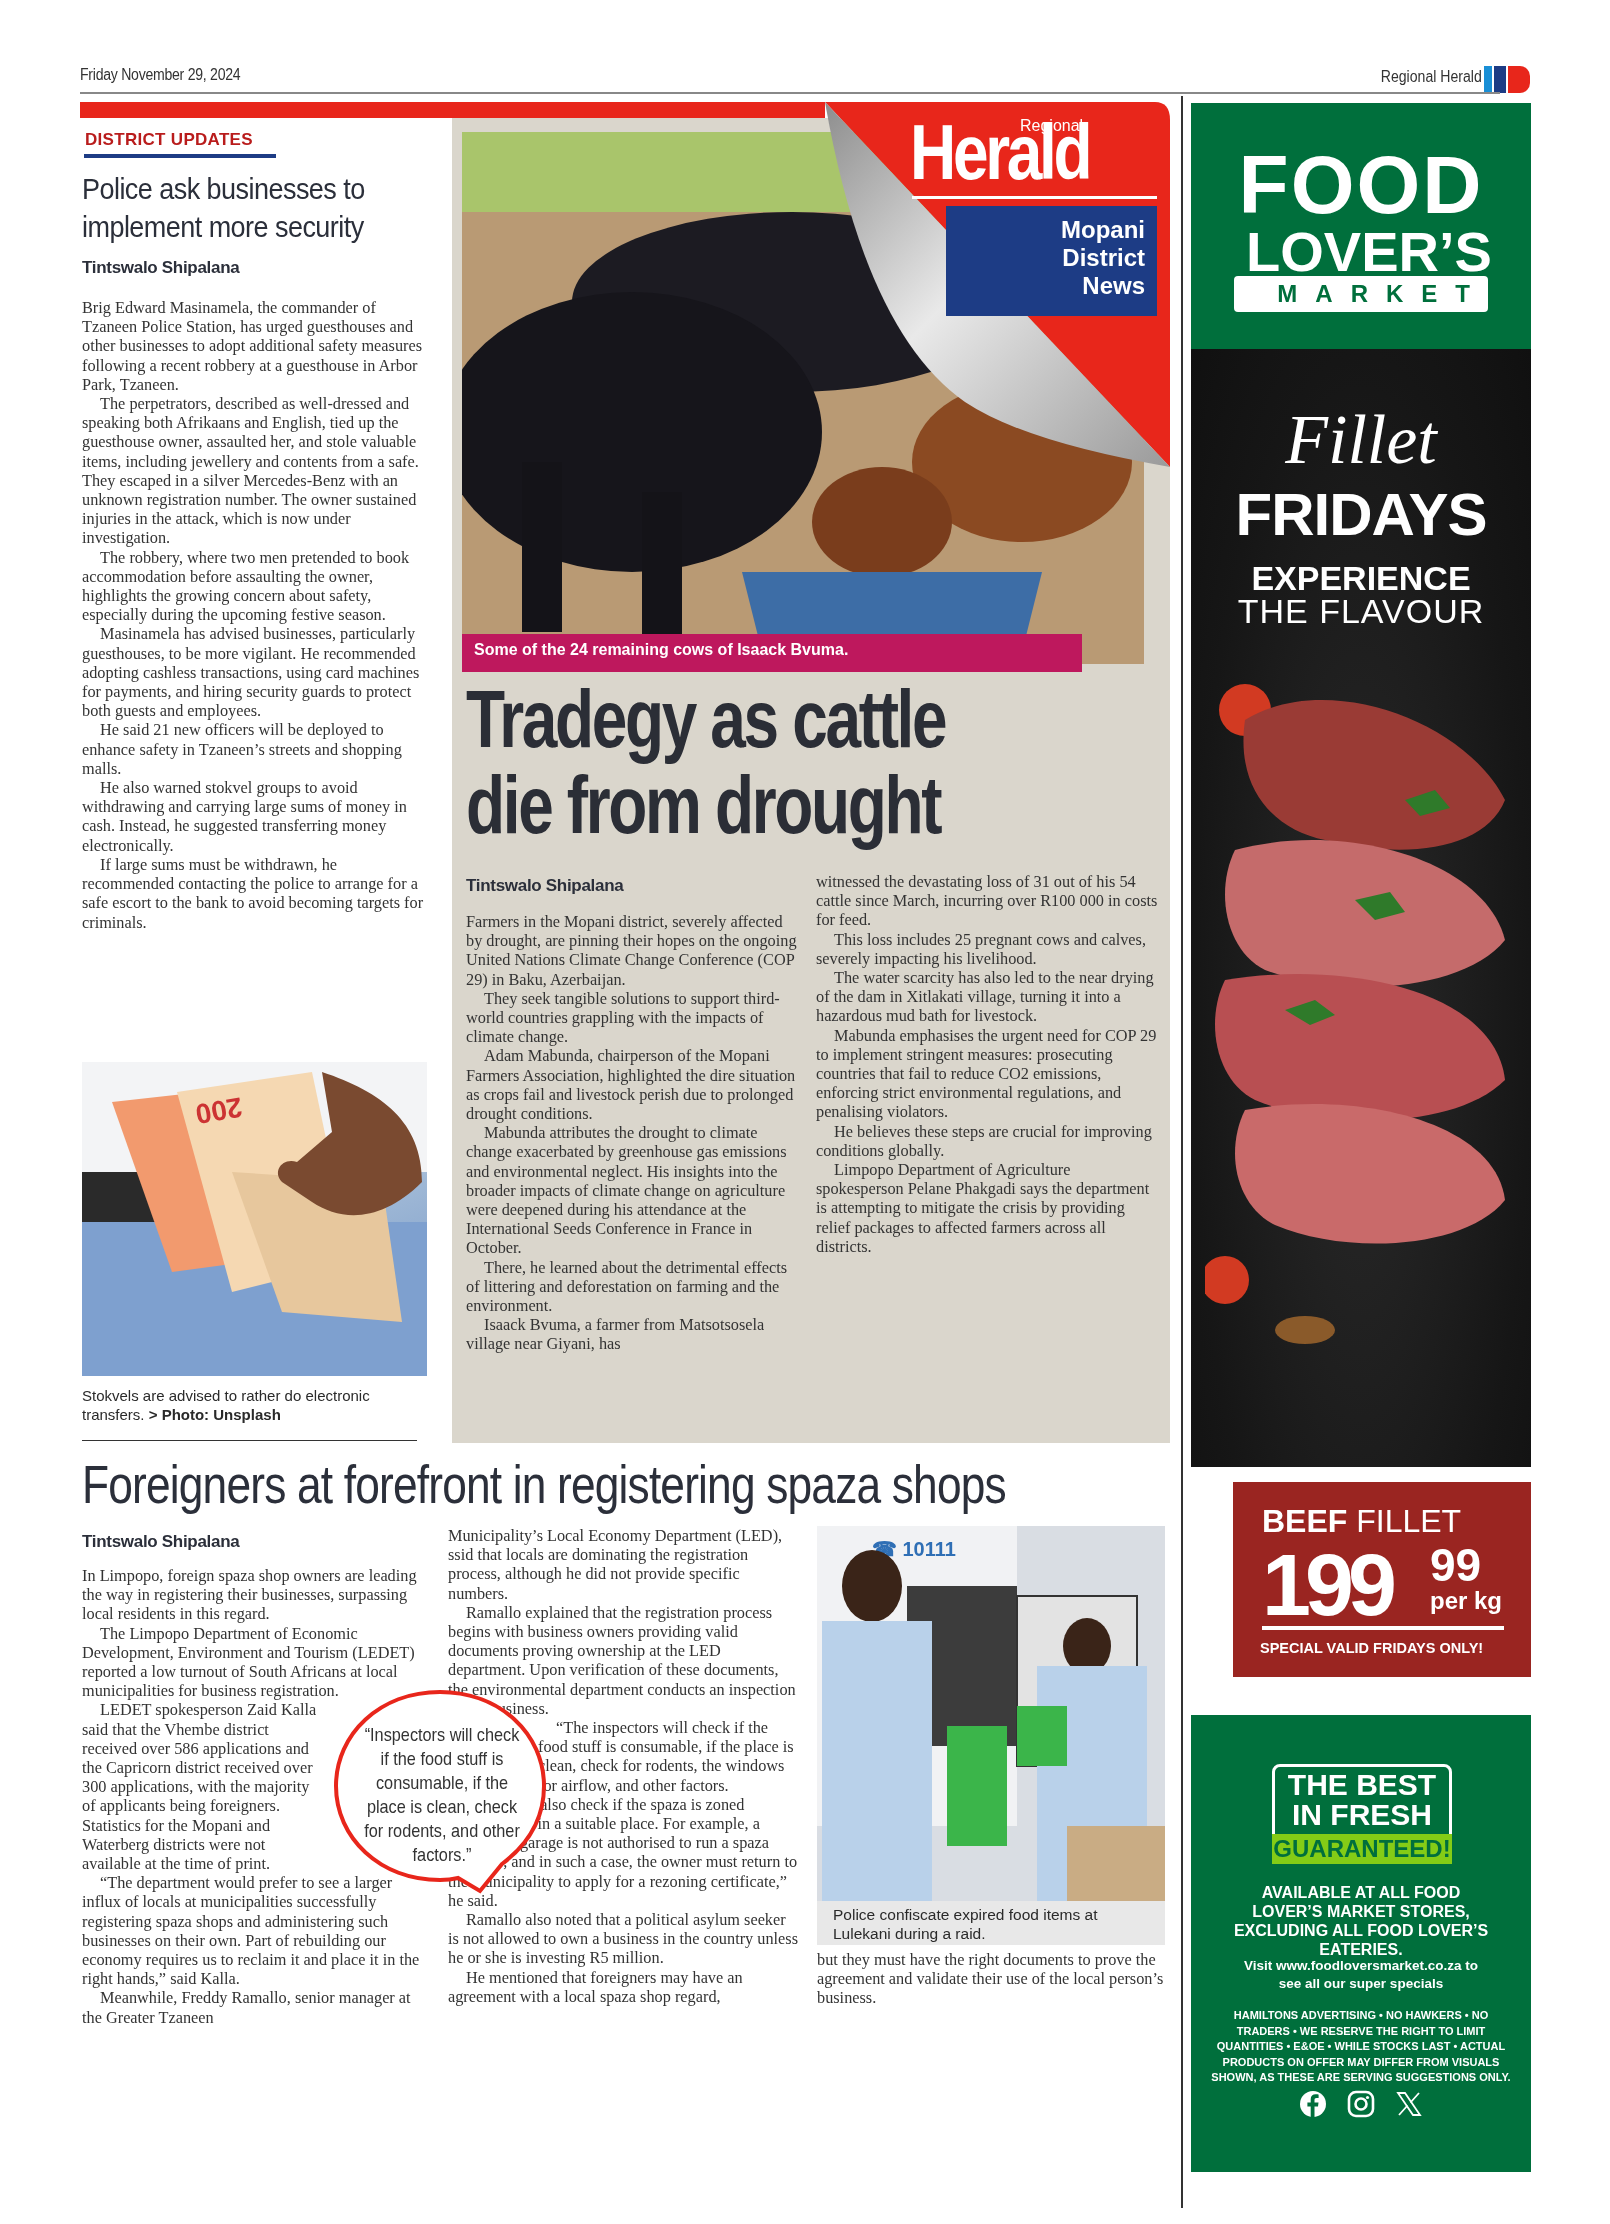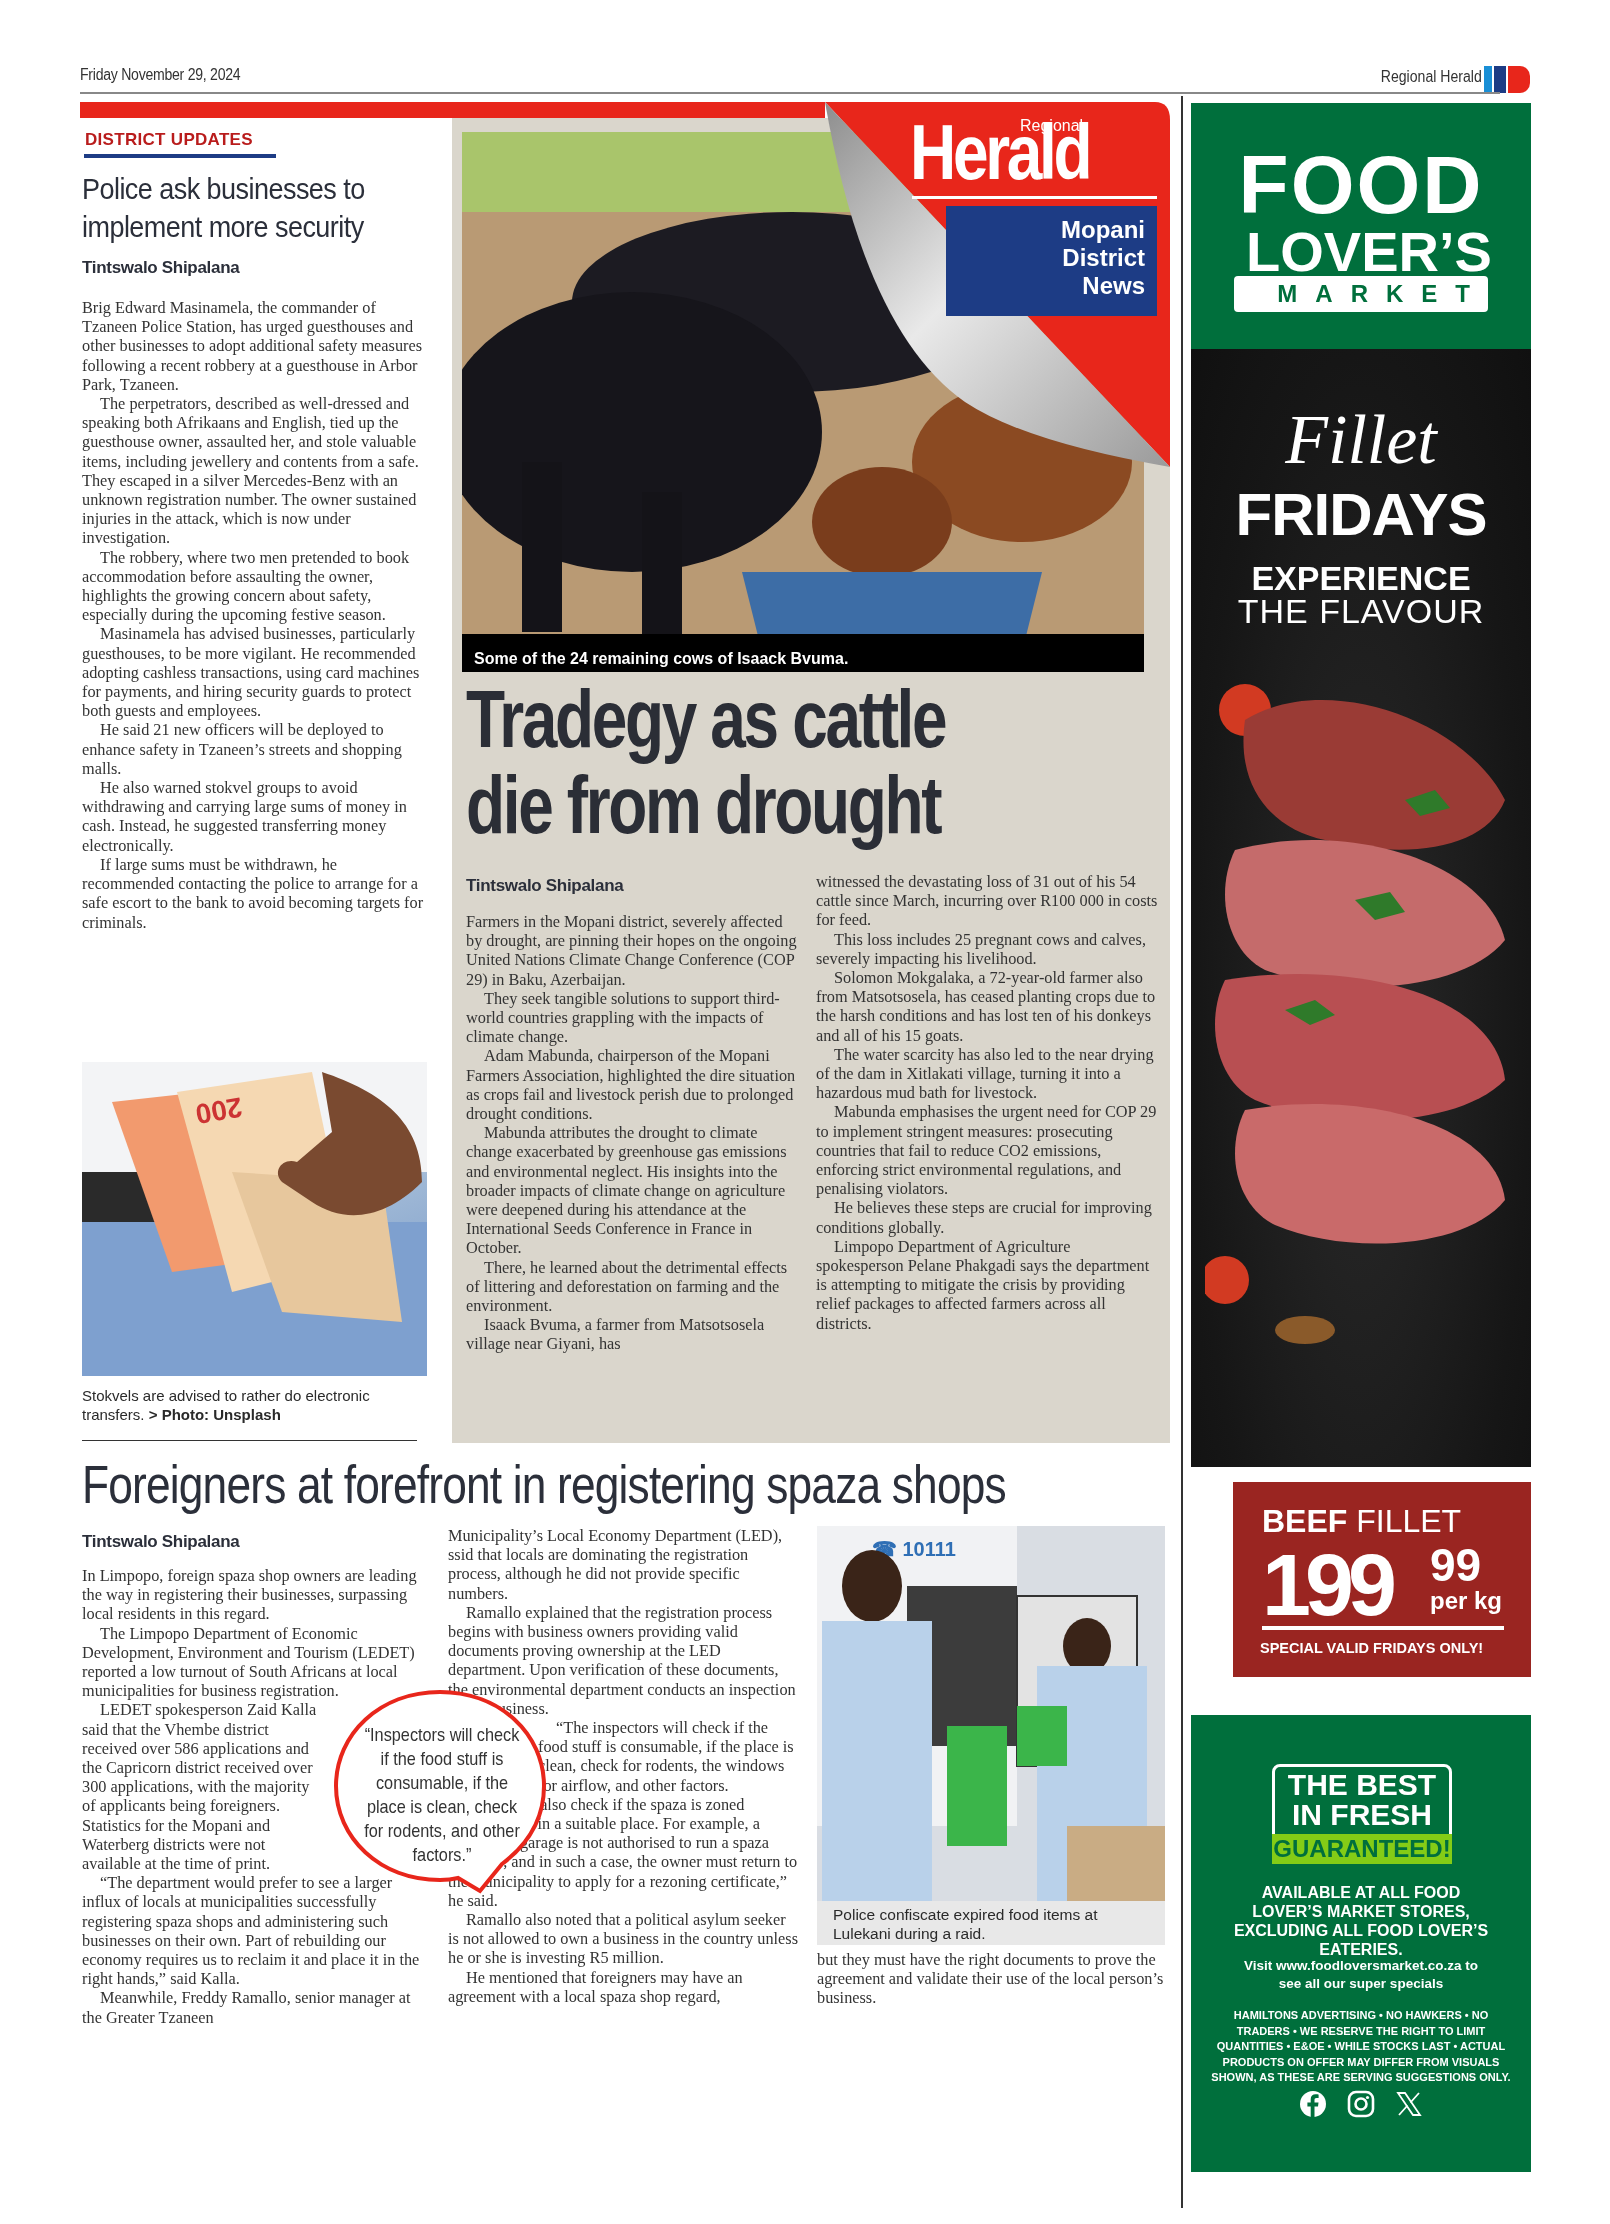--- a/index.html
+++ b/index.html
@@ -21,21 +21,21 @@
   .body{font-size:16.3px;line-height:19.2px;color:#333}
   .body p{text-indent:18px}
   .body p.first{text-indent:0}
   #left-body{left:82px;top:298px;width:350px}
   #money-photo{left:82px;top:1062px;width:345px;height:314px;background:linear-gradient(160deg,#f2f3f5 0%,#e9ecef 30%,#9fb8d6 55%,#6f93c4 100%);overflow:hidden}
   #money-caption{left:82px;top:1386px;width:350px;font-size:15px;line-height:19px;color:#2a2a2a;font-family:"Liberation Sans",sans-serif}
   #left-rule{left:82px;top:1440px;width:335px;height:1px;background:#333}
   
   #feature-bg{left:452px;top:118px;width:718px;height:1325px;background:#dad6cc}
   #cow-photo{left:462px;top:132px;width:682px;height:532px;background:linear-gradient(180deg,#bcd58a 0%,#8fa55e 12%,#43413a 25%,#1f1d22 50%,#8a6a4a 75%,#c9a57a 100%);overflow:hidden}
-  #cow-caption{left:462px;top:634px;width:682px;height:38px;background:#000000;color:#fff;font-family:"Liberation Sans",sans-serif;font-weight:bold;font-size:16px;padding:16px 12px}
+  #cow-caption{left:462px;top:634px;width:620px;height:38px;background:#be185d;color:#fff;font-family:"Liberation Sans",sans-serif;font-weight:bold;font-size:16px;padding:7px 12px}
   #flap{left:825px;top:102px;width:345px;height:365px}
   #herald-regional{left:1020px;top:117px;font-size:16px;color:#fff;font-family:"Liberation Sans",sans-serif}
   #herald-word{left:910px;top:112px;font-size:78px;font-weight:bold;color:#fff;font-family:"Liberation Sans",sans-serif;letter-spacing:-4px;transform:scaleX(0.82);transform-origin:left top;line-height:80px}
   #herald-rule{left:912px;top:196px;width:245px;height:3px;background:#fff}
   #mopani-box{left:946px;top:206px;width:211px;height:110px;background:#1d3c85;color:#fff;text-align:right;padding:10px 12px 0 0;font-family:"Liberation Sans",sans-serif;font-weight:bold;font-size:24px;line-height:28px}
   #feature-headline{left:466px;top:676px;width:700px;font-family:"Liberation Sans",sans-serif;font-weight:bold;font-size:82px;line-height:86px;color:#2b2e36;letter-spacing:-3px;transform:scaleX(0.78);transform-origin:left top;width:900px}
   #feature-byline{left:466px;top:876px}
   #feature-col1{left:466px;top:912px;width:335px}
   #feature-col2{left:816px;top:872px;width:345px}
   
@@ -165,21 +165,20 @@
   <p class="first">Farmers in the Mopani district, severely affected by drought, are pinning their hopes on the ongoing United Nations Climate Change Conference (COP 29) in Baku, Azerbaijan.</p>
   <p>They seek tangible solutions to support third-world countries grappling with the impacts of climate change.</p>
   <p>Adam Mabunda, chairperson of the Mopani Farmers Association, highlighted the dire situation as crops fail and livestock perish due to prolonged drought conditions.</p>
   <p>Mabunda attributes the drought to climate change exacerbated by greenhouse gas emissions and environmental neglect. His insights into the broader impacts of climate change on agriculture were deepened during his attendance at the International Seeds Conference in France in October.</p>
   <p>There, he learned about the detrimental effects of littering and deforestation on farming and the environment.</p>
   <p>Isaack Bvuma, a farmer from Matsotsosela village near Giyani, has</p>
 </div>
 <div class="abs body" id="feature-col2">
   <p class="first">witnessed the devastating loss of 31 out of his 54 cattle since March, incurring over R100 000 in costs for feed.</p>
   <p>This loss includes 25 pregnant cows and calves, severely impacting his livelihood.</p>
-  <p>Solomon Mokgalaka, a 72-year-old farmer also from Matsotsosela, has ceased planting crops due to the harsh conditions and has lost ten of his donkeys and all of his 15 goats.</p>
   <p>The water scarcity has also led to the near drying of the dam in Xitlakati village, turning it into a hazardous mud bath for livestock.</p>
   <p>Mabunda emphasises the urgent need for COP 29 to implement stringent measures: prosecuting countries that fail to reduce CO2 emissions, enforcing strict environmental regulations, and penalising violators.</p>
   <p>He believes these steps are crucial for improving conditions globally.</p>
   <p>Limpopo Department of Agriculture spokesperson Pelane Phakgadi says the department is attempting to mitigate the crisis by providing relief packages to affected farmers across all districts.</p>
 </div>
 
 <h2 class="abs" id="bottom-headline">Foreigners at forefront in registering spaza shops</h2>
 <div class="abs byline" id="bottom-byline">Tintswalo Shipalana</div>
 <div class="abs body" id="bottom-col1">
   <p class="first">In Limpopo, foreign spaza shop owners are leading the way in registering their businesses, surpassing local residents in this regard.</p>

